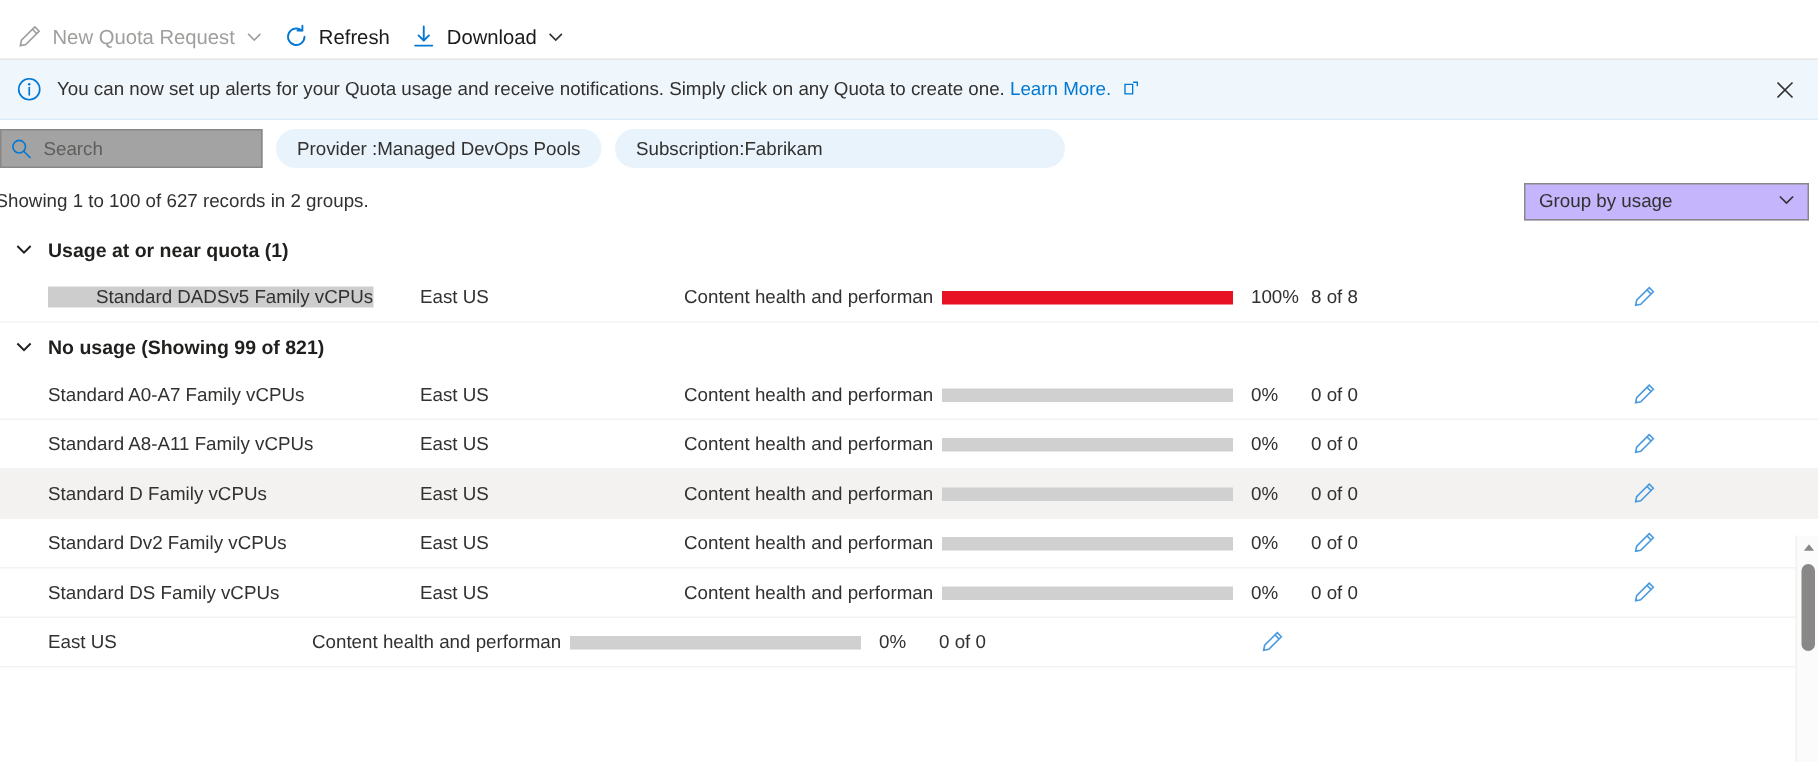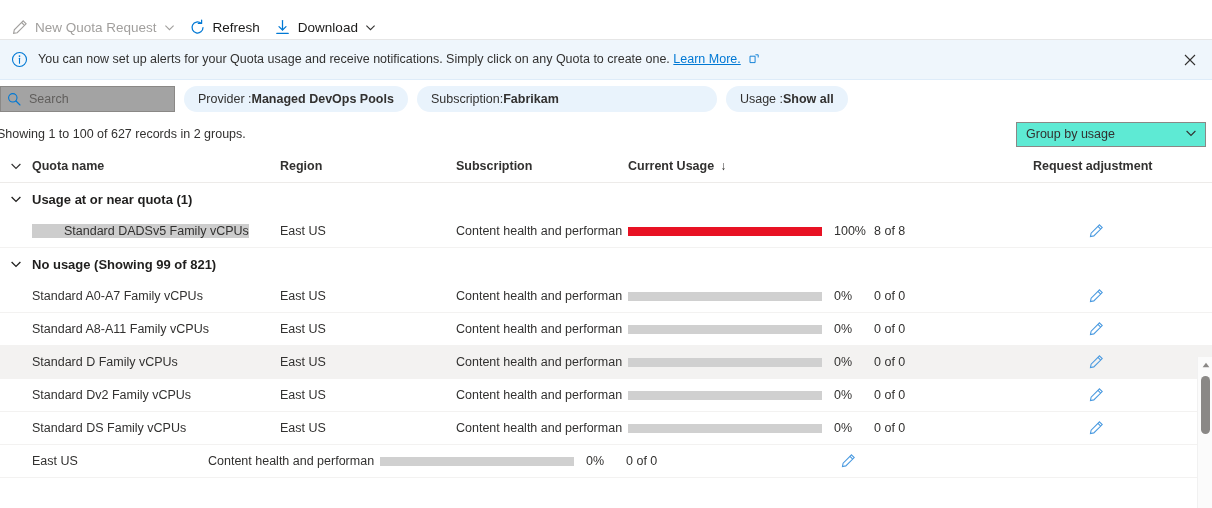--- a/index.html
+++ b/index.html
@@ -12,22 +12,22 @@
     font-family: "Liberation Sans", sans-serif;
     color: #323130;
     -webkit-font-smoothing: antialiased;
   }
   .page { position: relative; width: 1212px; height: 508px; }
 
   
   .commandbar {
     height: 40px;
     display: flex;
-    align-items: flex-start;
-    padding: 12px 4px;
+    align-items: flex-end;
+    padding: 0 4px;
     background: #ffffff;
     border-bottom: 1px solid #e6e6e6;
   }
   .cmd-item {
     display: flex;
     align-items: center;
     height: 30px;
     padding: 0 7px;
     font-size: 13.5px;
     color: #1b1a19;
@@ -65,21 +65,20 @@
   }
   .banner-ico { width: 17px; height: 17px; flex: none; margin-right: 10px; display: block; }
   .banner-text {
     font-size: 12.5px;
     color: #323130;
     line-height: 1.3;
     white-space: nowrap;
   }
   .banner-link {
     color: #0078d4;
-    text-decoration: underline;
     cursor: pointer;
   }
   .ext-ico { margin-left: 5px; display: inline-block; vertical-align: -1px; }
   .banner-close {
     position: absolute;
     right: 8px; top: 50%;
     transform: translateY(-50%);
     width: 28px; height: 28px;
     display: flex; align-items: center; justify-content: center;
     cursor: pointer;
@@ -123,41 +122,41 @@
     border-radius: 13px;
     background: #e9f3fc;
     display: flex;
     align-items: center;
     padding: 0 14px;
     font-size: 12.5px;
     color: #323130;
     cursor: pointer;
     white-space: nowrap;
   }
-  .pill b { font-weight: 700; }
+  .pill b { font-weight: 400; }
   .pill.wide-sub { width: 300px; }
 
   
   .summaryrow {
     height: 32px;
     display: flex;
     align-items: center;
     justify-content: space-between;
     padding-right: 6px;
   }
   .summary-text {
     font-size: 12.5px;
     color: #323130;
     margin-left: -3px;
   }
   .groupby {
     width: 190px;
     height: 25px;
     border: 1px solid #8a8886;
-    background: #5eead4;
+    background: #c4b5fd;
     display: flex;
     align-items: center;
     justify-content: space-between;
     padding: 0 8px 0 9px;
     font-size: 12.5px;
     color: #323130;
     cursor: pointer;
     text-align: center;
   }
 
@@ -338,54 +337,36 @@
       <span>Provider : </span>
         <b>Managed DevOps Pools</b>
     </div>
 
     <div class="pill wide-sub">
       <span>Subscription: </span>
         <b>Fabrikam</b>
     </div>
 
 
-    <div class="pill">
-      <span>Usage : </span>
-        <b>Show all</b>
-    </div>
   </div>
 
   <div class="summaryrow">
     <div class="summary-text">Showing 1 to 100 of 627 records in 2 groups.</div>
     <div class="groupby">
       <span>Group by usage</span>
       <span>
         <svg width="12" height="12" viewBox="0 0 12 12">
             <path d="M1.6 4L6 8.4 10.4 4" stroke="#323130" stroke-width="1.1" fill="none"></path>
           </svg>
       </span>
     </div>
   </div>
 
   <div class="table">
 
-    <div class="thead">
-      <div class="col-chev">
-        <svg width="12" height="12" viewBox="0 0 12 12">
-            <path d="M1.6 4L6 8.4 10.4 4" stroke="#323130" stroke-width="1.15" fill="none"></path>
-          </svg>
-      </div>
-      <div class="col-name hdr">Quota name</div>
-      <div class="col-reg hdr">Region</div>
-      <div class="col-sub hdr">Subscription</div>
-      <div class="col-usage hdr">
-        <span>Current Usage</span><span class="sort-arrow">↓</span>
-      </div>
-      <div class="col-req hdr">Request adjustment</div>
-    </div>
 
     <div id="groups-container">
         <div class="grouphdr">
           <div class="col-chev">
             <svg width="12" height="12" viewBox="0 0 12 12">
               <path d="M1.6 4L6 8.4 10.4 4" stroke="#201f1e" stroke-width="1.3" fill="none"></path>
             </svg>
           </div>
           <div>Usage at or near quota (1)</div>
         </div>

